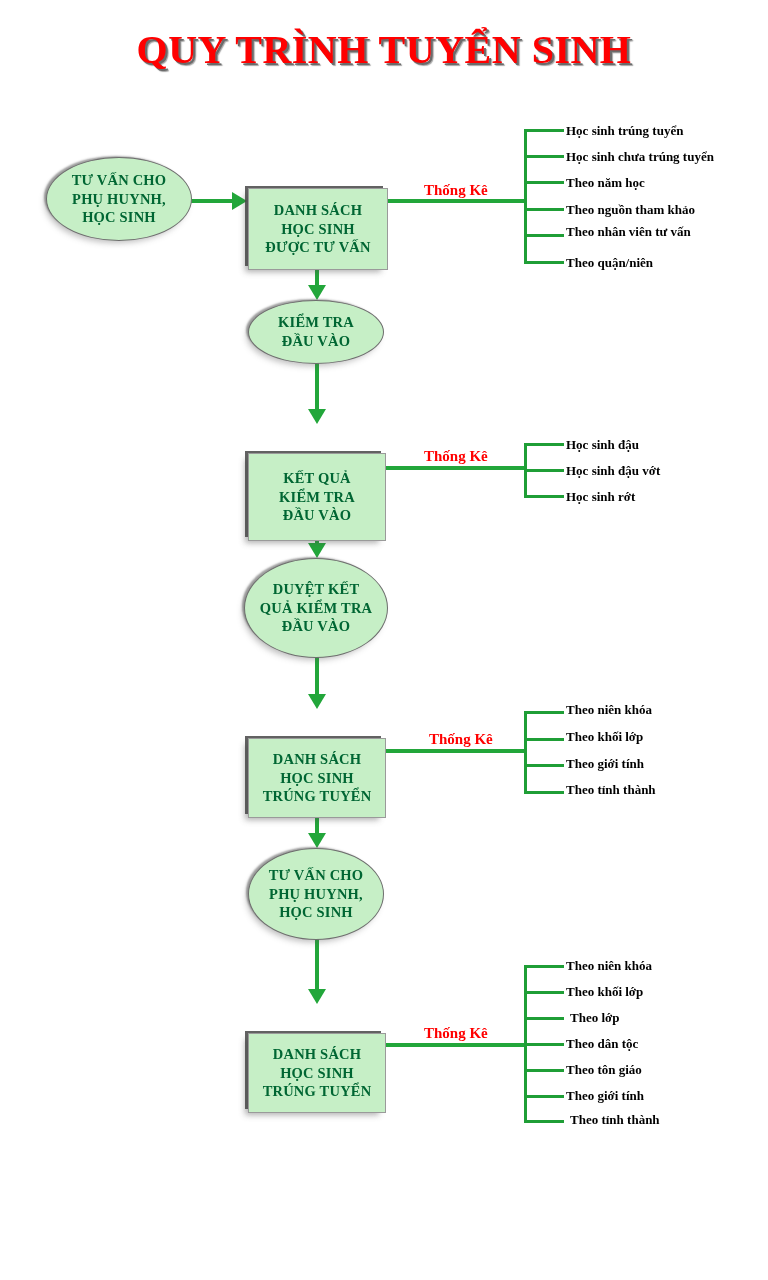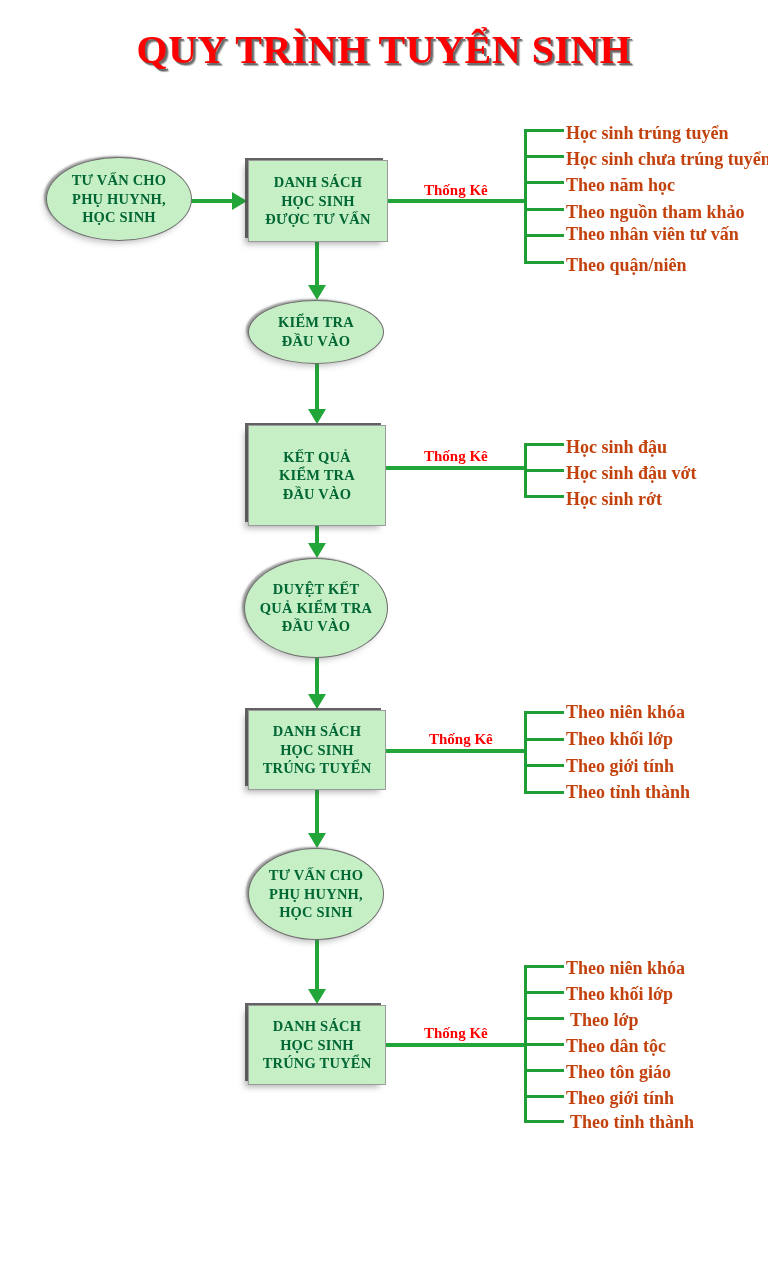--- a/index.html
+++ b/index.html
@@ -44,20 +44,21 @@
     text-align: center;
     display: flex;
     align-items: center;
     justify-content: center;
     text-transform: uppercase;
     z-index: 3;
   }
   .box {
     box-shadow: -4px -3px 0 -1px rgba(70,70,70,0.85),
                 -5px 4px 6px -2px rgba(80,80,80,0.45);
+    margin-top: 28px;
   }
   .ellipse {
     border-radius: 50%;
     border: 1px solid #6e6e6e;
     box-shadow: -3px -2px 2px -1px rgba(80,80,80,0.55),
                 -3px 4px 6px -2px rgba(90,90,90,0.40);
   }
   .node .lines { padding: 0 6px; }
   .node .lines div { white-space: nowrap; }
 
@@ -110,23 +111,23 @@
   }
   .stub {
     position: absolute;
     height: 3px;
     width: 40px;
     background: #1f9e36;
     z-index: 1;
   }
   .stat-item {
     position: absolute;
-    color: #c2410c;
-    font-weight: bold;
-    font-size: 18px;
+    color: #000000;
+    font-weight: bold;
+    font-size: 13px;
     white-space: nowrap;
     line-height: 1;
     z-index: 2;
   }
 </style>
 </head>
 <body>
 
 <div id="canvas">
 
@@ -148,21 +149,21 @@
     </div>
   </div>
 
   <div class="node ellipse" style="left:248px; top:300px; width:136px; height:64px;">
     <div class="lines">
       <div>KIỂM TRA</div>
       <div>ĐẦU VÀO</div>
     </div>
   </div>
 
-  <div class="node box" style="left:248px; top:425px; width:138px; height:101px;">
+  <div class="node box" style="left:248px; top:425px; width:138px; height:88px;">
     <div class="lines">
       <div>KẾT QUẢ</div>
       <div>KIỂM TRA</div>
       <div>ĐẦU VÀO</div>
     </div>
   </div>
 
   <div class="node ellipse" style="left:244px; top:558px; width:144px; height:100px;">
     <div class="lines">
       <div>DUYỆT KẾT</div>

